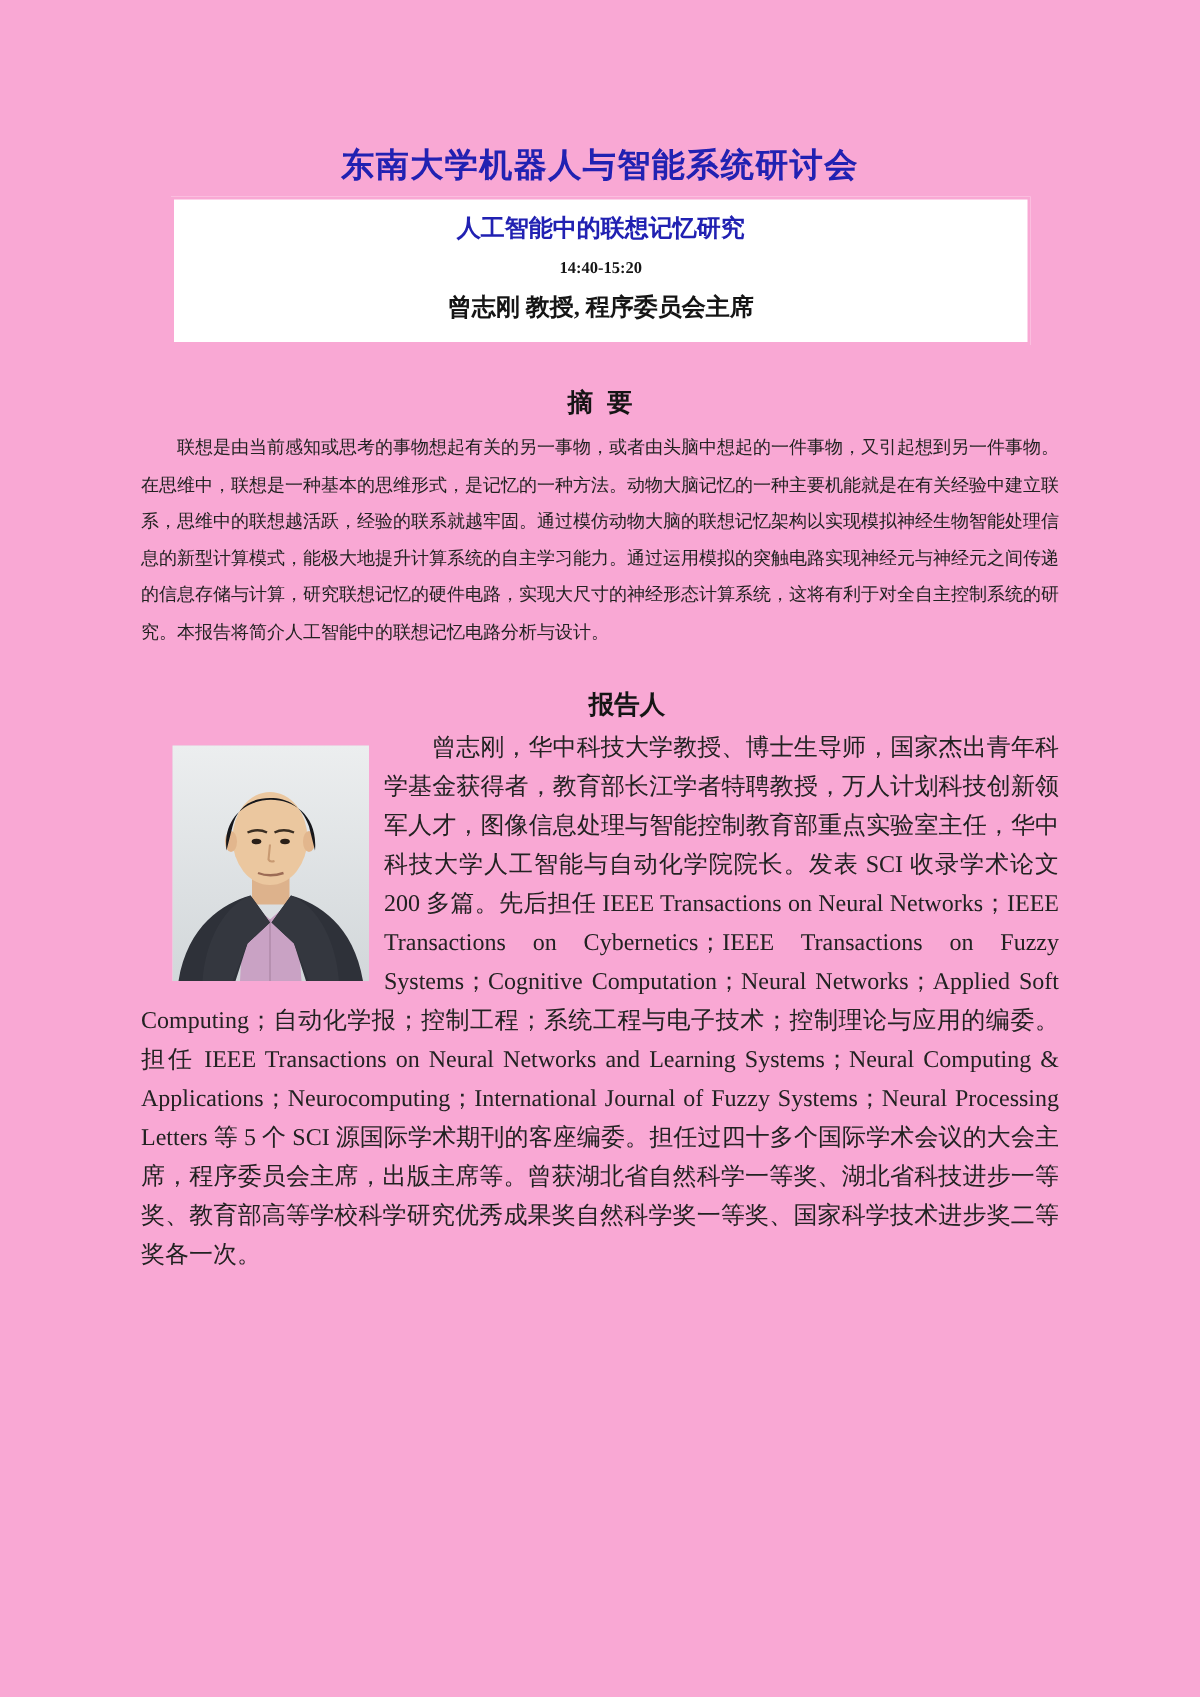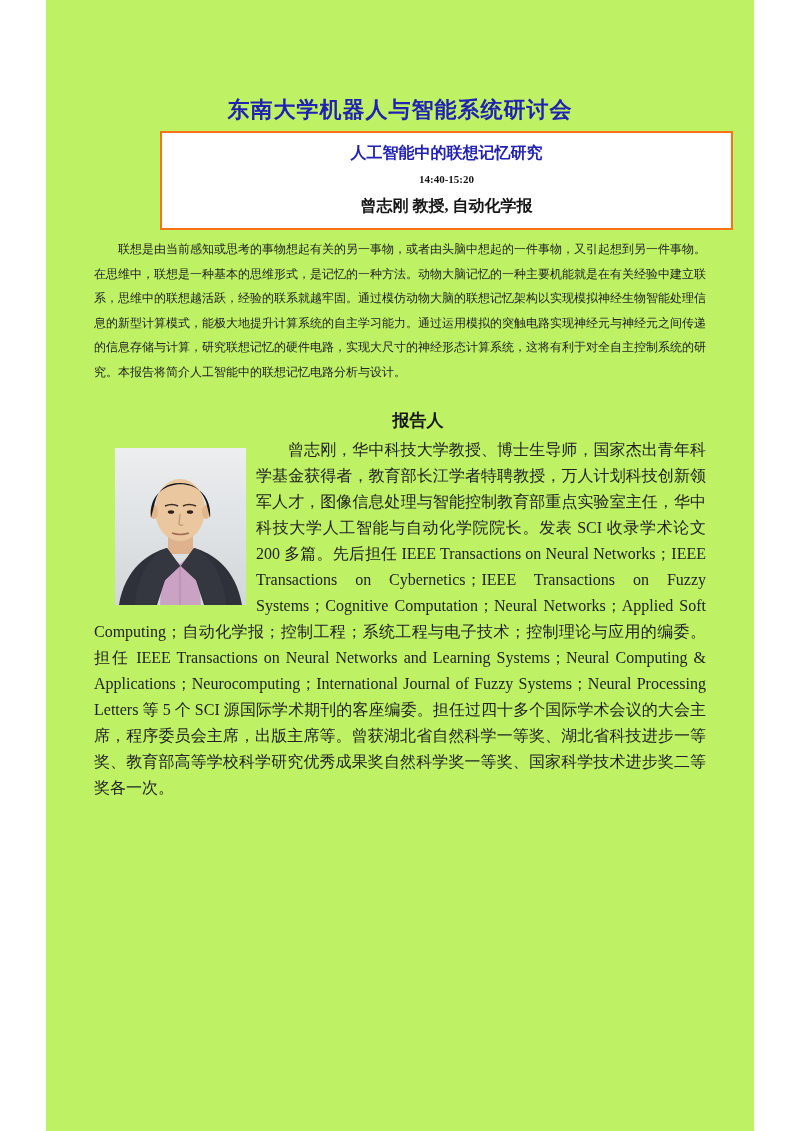--- a/index.html
+++ b/index.html
@@ -1,41 +1,41 @@
 <!DOCTYPE html>
 <html><head>
 <meta charset="utf-8">
 <style>
   html, body { margin: 0; padding: 0; background: #ffffff; }
   .page {
     position: relative;
-    width: 708px;
+    width: 800px;
     height: 1131px;
     margin: 0 auto;
-    background: #bef264;
+    background: #f9a8d4;
     font-family: "Liberation Serif", "DejaVu Serif", serif;
     color: #1c1c1c;
     overflow: hidden;
     box-sizing: border-box;
     padding-top: 96px;
   }
   .main-title {
     margin: 0;
     text-align: center;
     font-size: 22px;
     line-height: 28px;
     font-weight: bold;
     color: #2121b2;
     letter-spacing: 1px;
   }
   .header-box {
     box-sizing: border-box;
     width: 573px;
     margin: 7px 0 0 114px;
-    border: 2px solid #f97316;
+    border: 2px solid #f9a8d4;
     background: #ffffff;
     text-align: center;
     padding: 9px 10px 12px;
   }
   .talk-title {
     font-size: 16px;
     line-height: 22px;
     font-weight: bold;
     color: #2121b2;
   }
@@ -98,23 +98,24 @@
 </head>
 <body>
 
 <div class="page">
 
   <h1 class="main-title">东南大学机器人与智能系统研讨会</h1>
 
   <div class="header-box">
     <div class="talk-title">人工智能中的联想记忆研究</div>
     <div class="talk-time">14:40-15:20</div>
-    <div class="talk-speaker">曾志刚 教授, 自动化学报</div>
+    <div class="talk-speaker">曾志刚 教授, 程序委员会主席</div>
   </div>
 
+  <h2 class="section-heading abstract-heading">摘 要</h2>
 
   <p class="abstract-body">联想是由当前感知或思考的事物想起有关的另一事物，或者由头脑中想起的一件事物，又引起想到另一件事物。在思维中，联想是一种基本的思维形式，是记忆的一种方法。动物大脑记忆的一种主要机能就是在有关经验中建立联系，思维中的联想越活跃，经验的联系就越牢固。通过模仿动物大脑的联想记忆架构以实现模拟神经生物智能处理信息的新型计算模式，能极大地提升计算系统的自主学习能力。通过运用模拟的突触电路实现神经元与神经元之间传递的信息存储与计算，研究联想记忆的硬件电路，实现大尺寸的神经形态计算系统，这将有利于对全自主控制系统的研究。本报告将简介人工智能中的联想记忆电路分析与设计。</p>
 
   <h2 class="section-heading speaker-heading">报告人</h2>
 
   <div class="bio-wrap">
     <div class="photo">
       <svg viewBox="0 0 131 157" xmlns="http://www.w3.org/2000/svg">
         <defs>
           <linearGradient id="bg" x1="0" y1="0" x2="0" y2="1">

